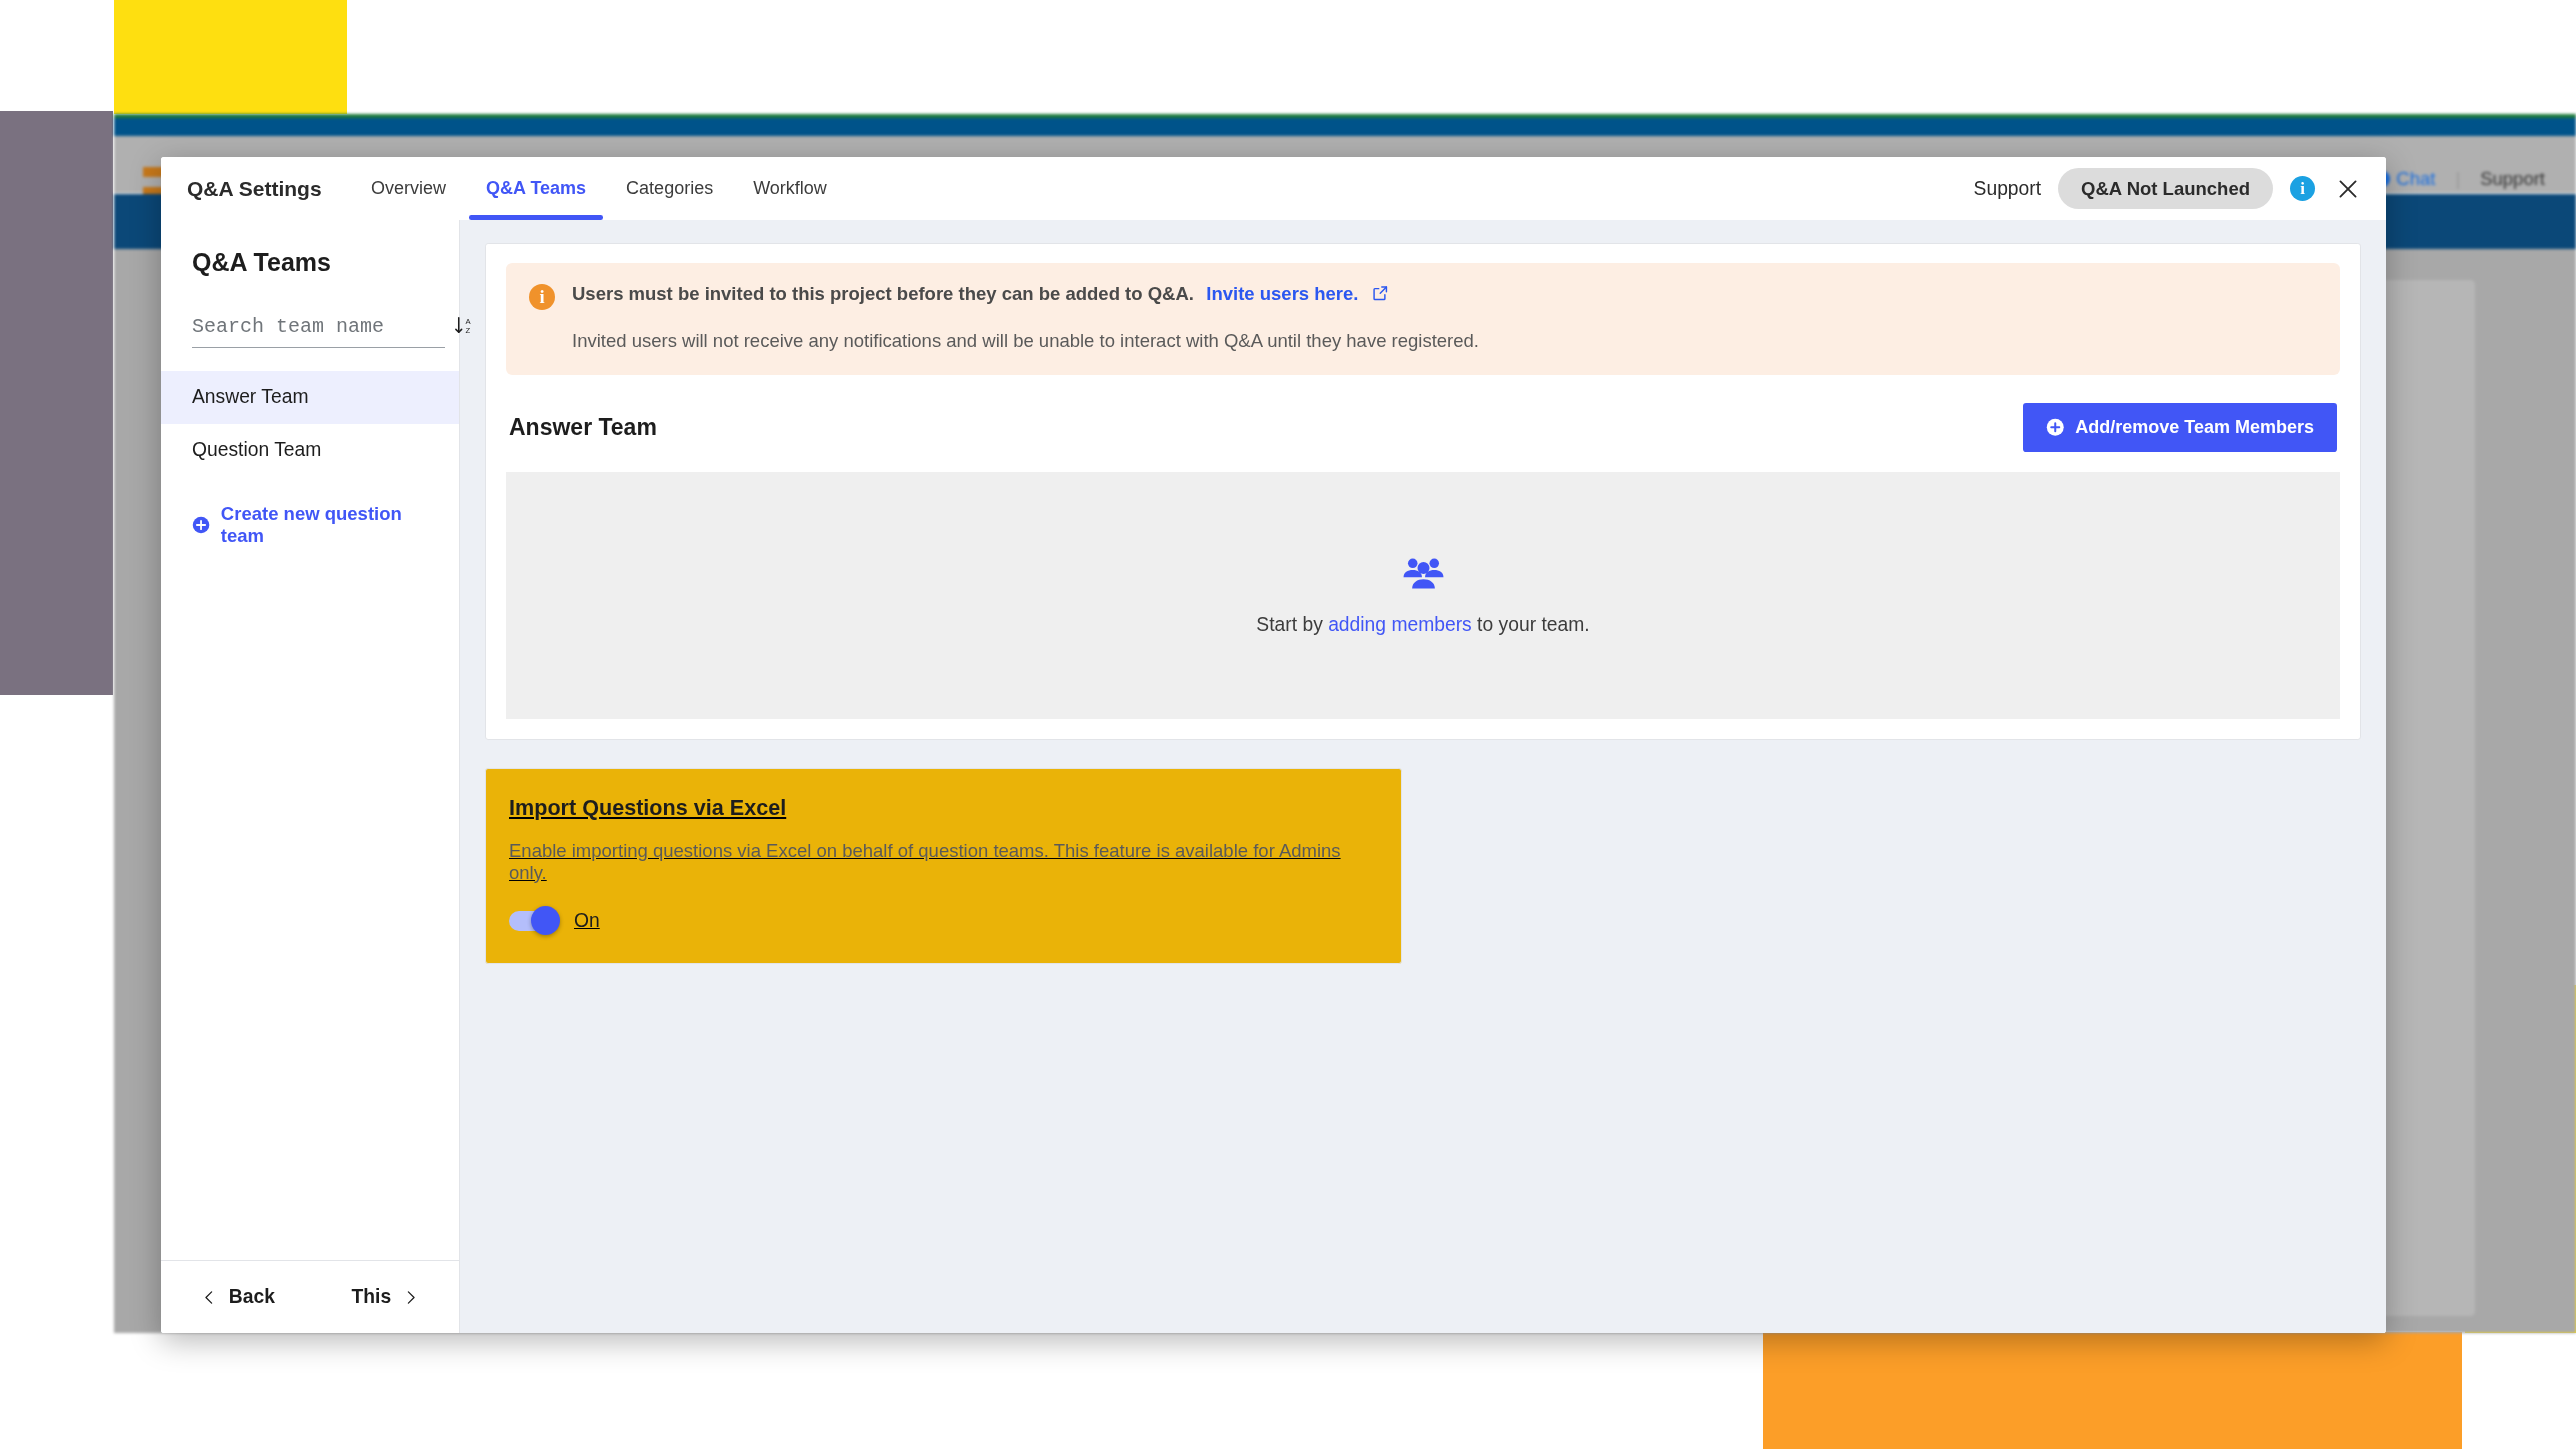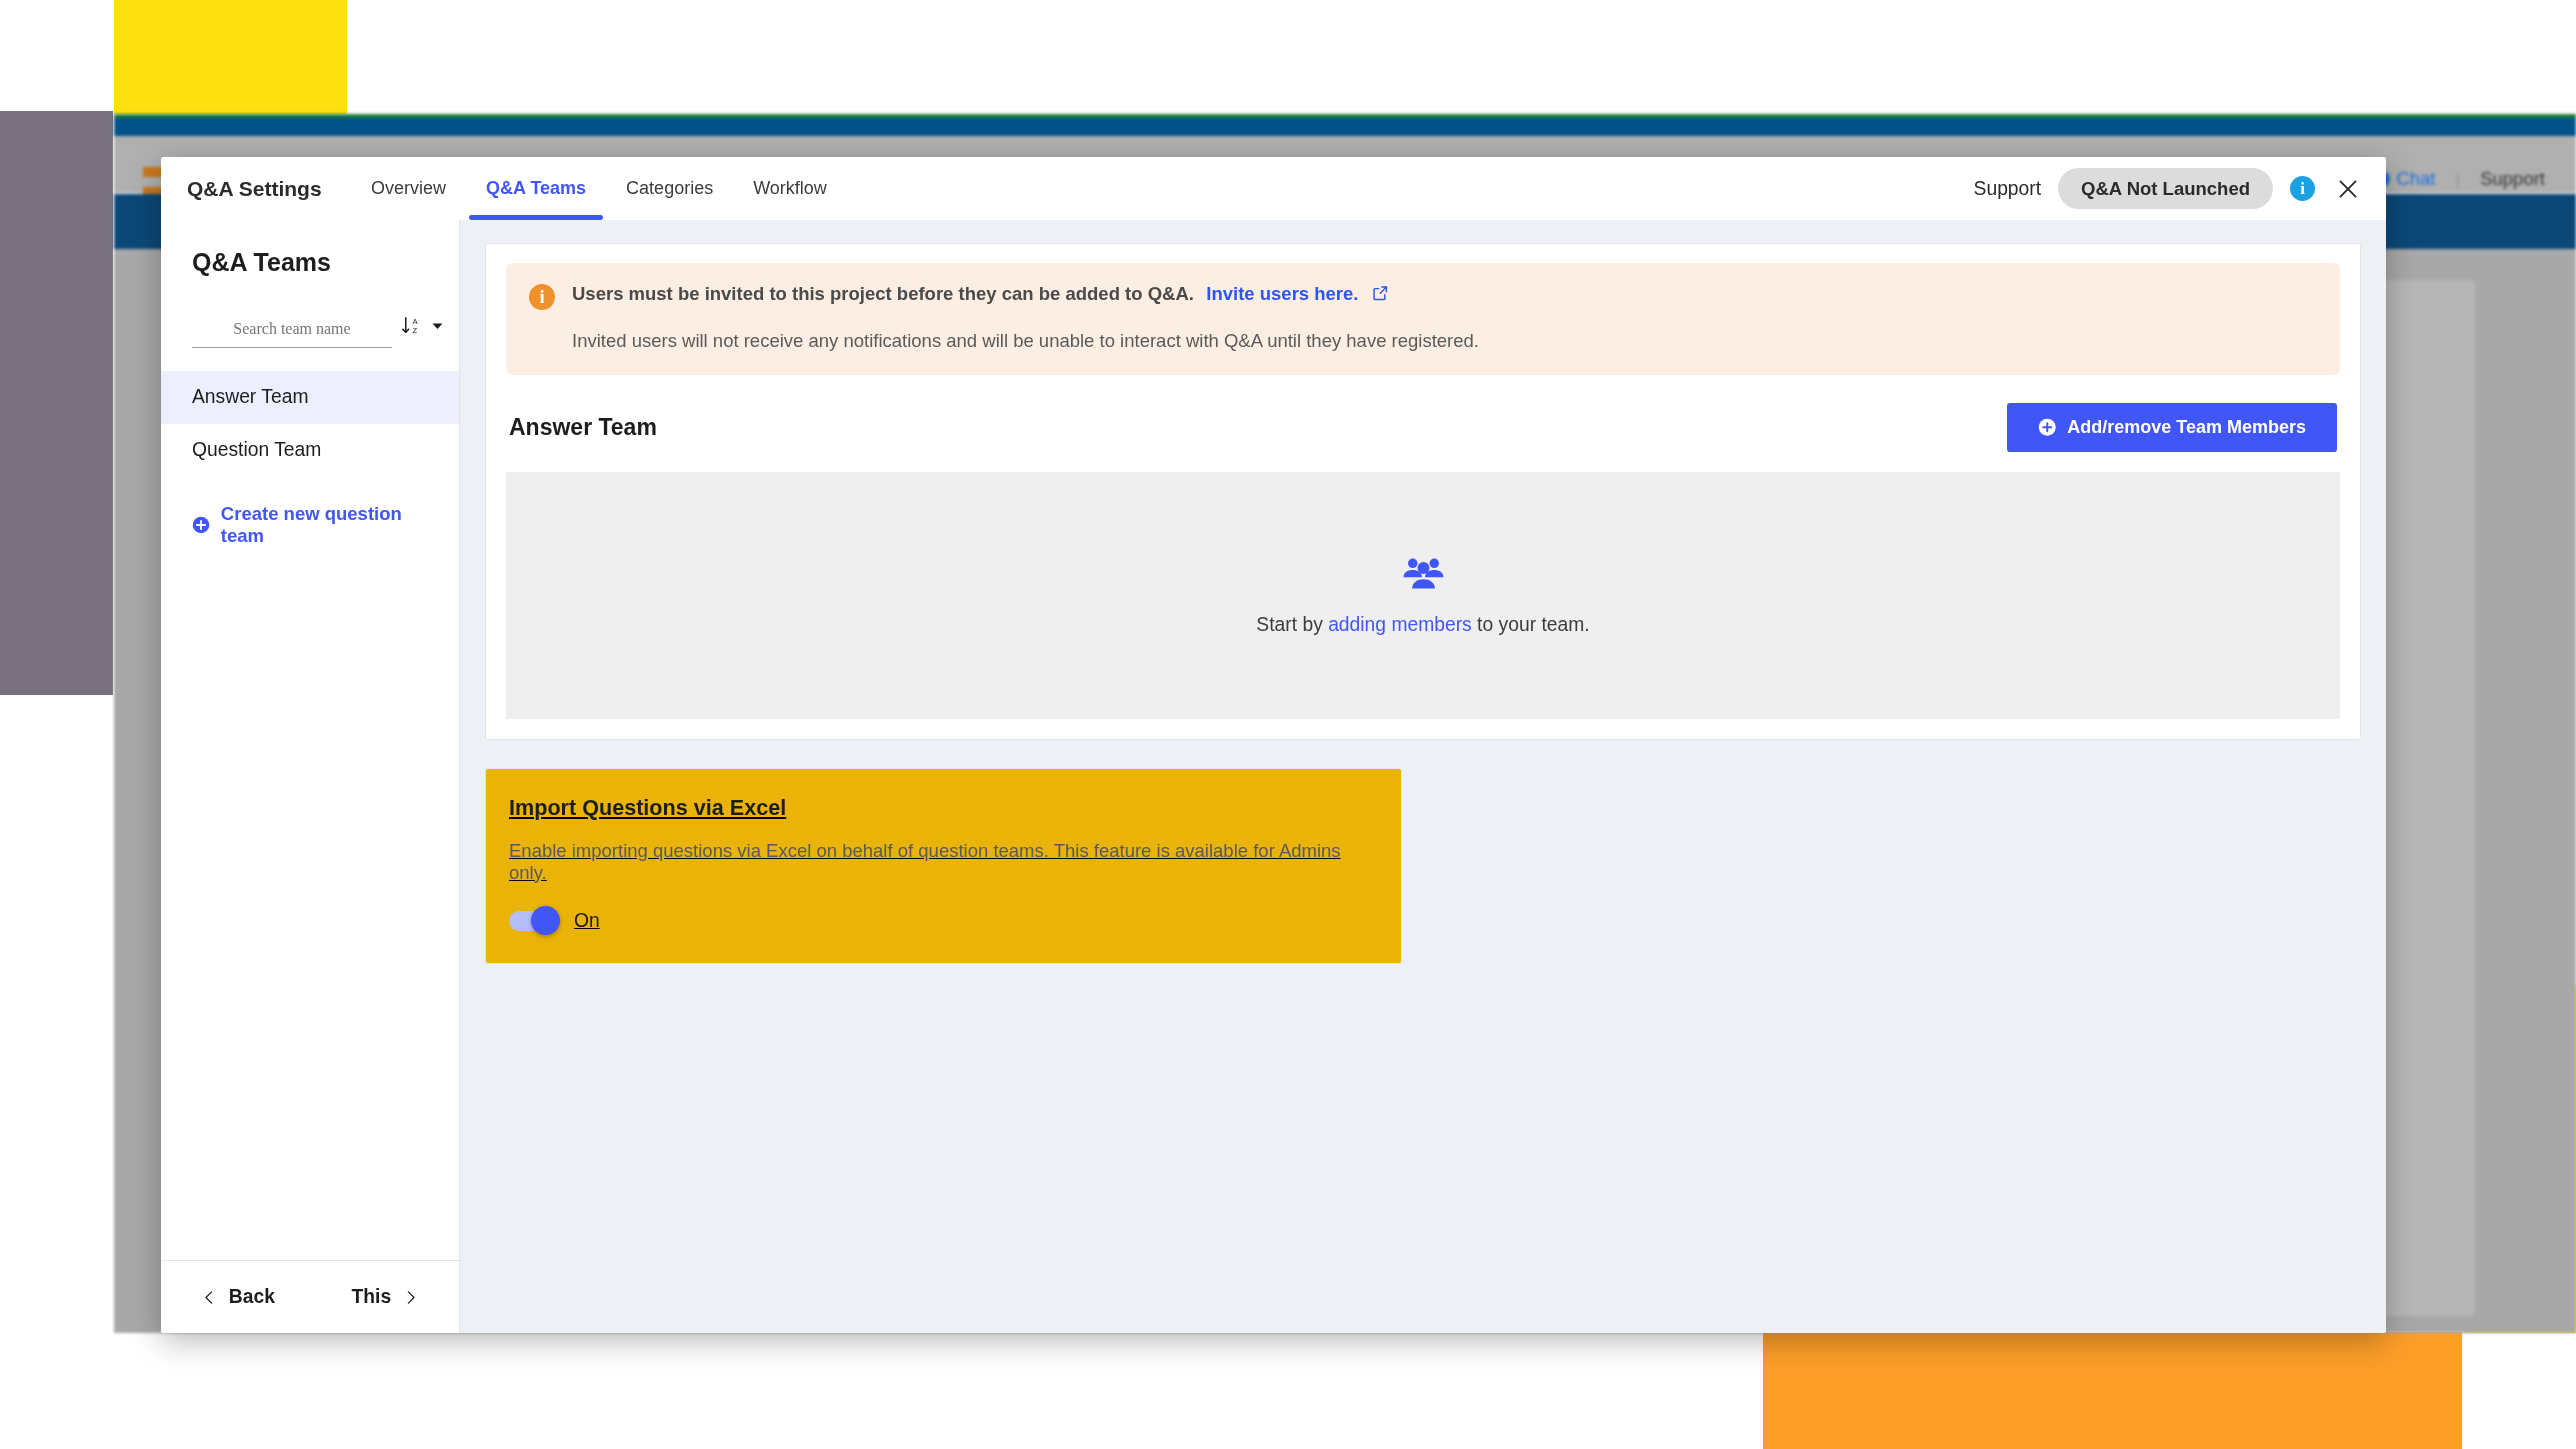--- a/index.html
+++ b/index.html
@@ -94,22 +94,22 @@
   
   #sidebar {
     width:299px; flex:0 0 299px; background:#fff; border-right:0.8px solid #E2E4E8;
     display:flex; flex-direction:column; min-height:0;
   }
   #sidebar-head { padding:28px 31px 0 31px; }
   #sidebar-title { font-size:25px; font-weight:700; color:#1d1d1d; }
   #search-row { display:flex; align-items:flex-end; margin-top:37px; gap:7.7px; }
   #search-input {
     flex:1; border:none; border-bottom:0.8px solid #9aa0a6; background:transparent;
-    font-size:16px; color:#5f6368; font-family:Liberation Serif, serif;
-    padding:0 0 9.3px 0; outline:none;text-align:center;
+    font-size:20px; color:#5f6368; font-family:Liberation Mono, monospace;
+    padding:0 0 9.3px 0; outline:none;
   }
   #search-input::placeholder { color:#70757a; }
   #sort-control { display:flex; align-items:center; gap:6.2px; cursor:pointer; padding-bottom:10.8px; }
   #sidebar-list { margin-top:23px; }
   .team-item {
     padding:15.5px 31px; font-size:19.3px; color:#1d1d1d; cursor:pointer;
   }
   .team-item.selected { background:#EDEFFE; }
   #create-team {
     display:flex; align-items:center; gap:10.8px;
@@ -137,21 +137,21 @@
   }
   #alert-main { font-size:18.5px; font-weight:700; color:#4a4a4a; display:flex; align-items:center; gap:12.4px; flex-wrap:wrap; }
   #alert-link { color:#2B57F0; font-weight:700; cursor:pointer; }
   #alert-sub { margin:20px 0 0 43px; font-size:18.5px; color:#5a5a5a; }
 
   #team-header { display:flex; align-items:center; padding:28px 23px 0 23px; }
   #team-name { font-size:23px; font-weight:700; color:#1d1d1d; }
   #add-members-btn {
     margin-left:auto; background:#4156F6; color:#fff; border:none; border-radius:3.1px;
     font-size:18px; font-weight:700; font-family:"Liberation Sans", sans-serif;
-    padding:14px 31px; display:flex; align-items:center; gap:10.8px; cursor:pointer;
+    padding:14px 23px; display:flex; align-items:center; gap:10.8px; cursor:pointer;
   }
 
   #empty-state {
     margin:20px 20px 0 20px; background:#EFEFEF; height:247px;
     display:flex; flex-direction:column; align-items:center; justify-content:center; gap:23px;
   }
   #empty-text { font-size:19.3px; color:#3c3c3c; }
   #empty-text a { color:#4156F6; text-decoration:none; cursor:pointer; }
 
   #import-card {

